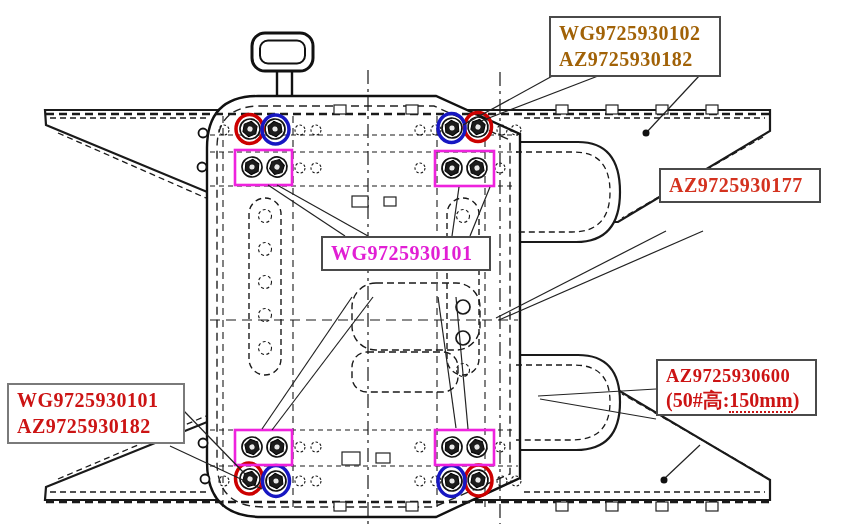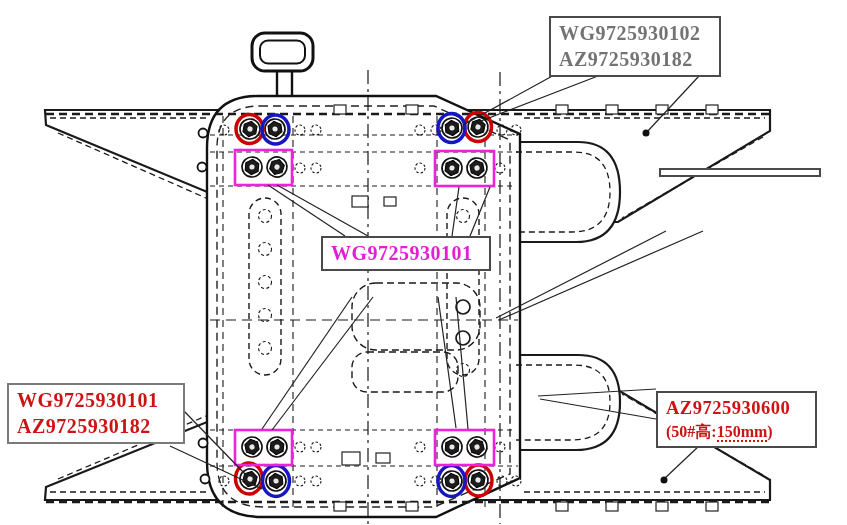--- a/index.html
+++ b/index.html
@@ -3,21 +3,21 @@
 <meta charset="utf-8">
 <style>
   html,body{margin:0;padding:0;background:#fff;}
   .stage{position:relative;width:847px;height:525px;background:#fff;overflow:hidden;
          font-family:"Liberation Serif",serif;}
   .stage svg{position:absolute;left:0;top:0;}
   .callout{position:absolute;background:#fff;border:2px solid #4a4a4a;
            padding:2px 8px 3px 8px;font-weight:bold;font-size:20px;line-height:26px;
            letter-spacing:0.5px;white-space:nowrap;z-index:5;}
   .callout .zh{letter-spacing:2px;}
-  .callout .small{font-size:16px;line-height:22px;letter-spacing:0;}
+  .callout .small{font-size:20px;line-height:22px;letter-spacing:0;}
   .dotted-u{border-bottom:2px dotted currentColor;}
   #co-bottom-left{border-color:#7a7a7a;}
 </style>
 </head>
 <body>
 
 <div class="stage">
 
 <svg width="847" height="525" viewBox="0 0 847 525">
   <defs>
@@ -226,35 +226,36 @@
     <path d="M183,410 L245,474"></path>
     <path d="M170,446 L262,489"></path>
 
     <path d="M656,389 L538,396"></path>
     <path d="M656,419 L540,399"></path>
     <path d="M700,445 L664,479"></path>
     <circle cx="664" cy="480" r="3.5" fill="#111" stroke="none"></circle>
   </g>
 </svg>
 
-<div class="callout" id="co-top-right" style="left: 549px; top: 16px; width: 152px; color: #737373;">
+<div class="callout" id="co-top-right" style="left: 549px; top: 16px; width: 152px; color: #a16207;">
   <div>WG9725930102</div>
   <div>AZ9725930182</div>
 </div>
 
 <div class="callout" id="co-center" style="left: 321px; top: 236px; width: 150px; color: rgb(225, 31, 212);">
   <div>WG9725930101</div>
 </div>
 
 <div class="callout" id="co-pad" style="left: 659px; top: 168px; width: 142px; color: rgb(212, 50, 31);">
+  <div>AZ9725930177</div>
 </div>
 
 <div class="callout" id="co-bottom-left" style="left: 7px; top: 383px; width: 158px; color: rgb(204, 20, 20);">
   <div>WG9725930101</div>
   <div>AZ9725930182</div>
 </div>
 
-<div class="callout" id="co-assembly" style="left: 656px; top: 359px; width: 141px; font-size: 18.5px; color: rgb(204, 20, 20); margin-top: 32px;">
+<div class="callout" id="co-assembly" style="left: 656px; top: 359px; width: 141px; font-size: 18.5px; color: rgb(204, 20, 20);">
   <div>AZ9725930600</div>
   <div class="small"><span>(50#高:</span><span class="dotted-u">150mm</span><span>)</span></div>
 </div>
 
 </div>
 
 </body></html>

